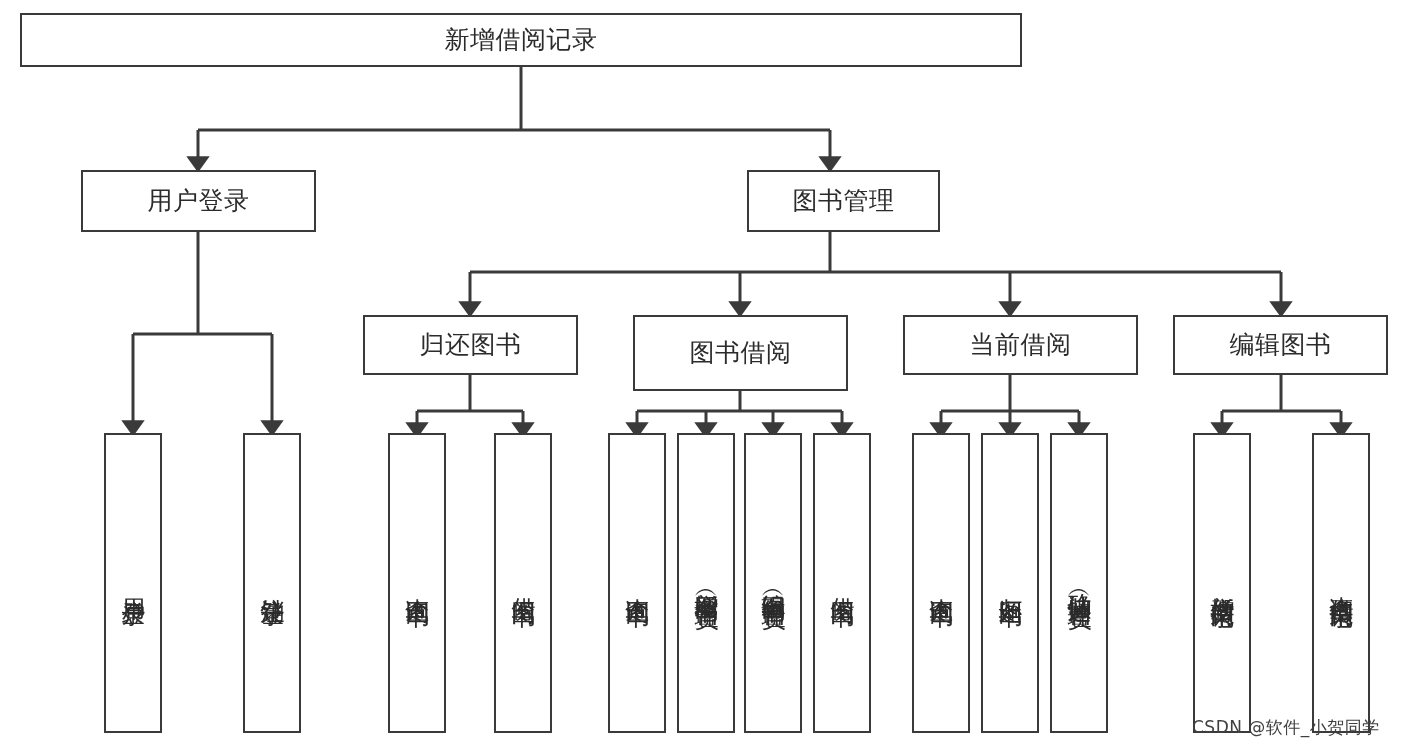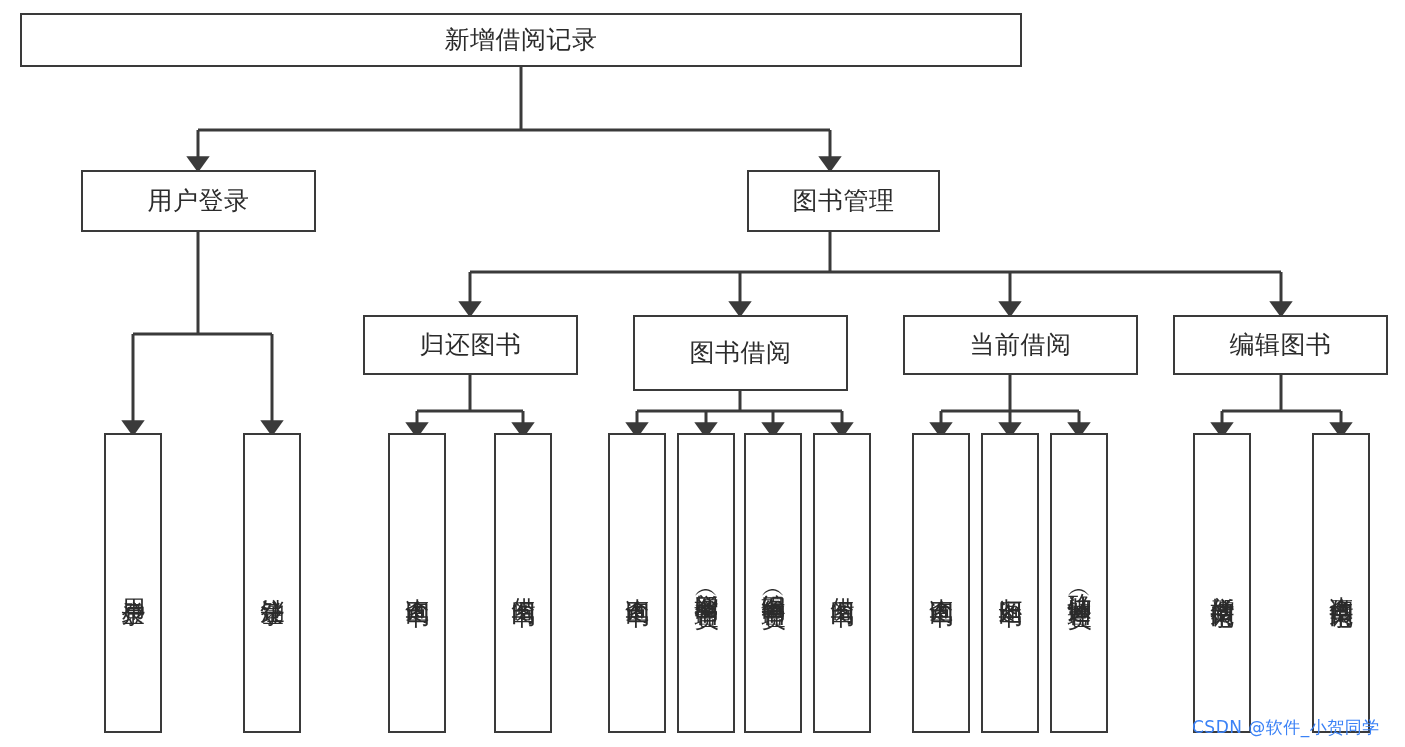--- a/index.html
+++ b/index.html
@@ -60,21 +60,21 @@
     writing-mode: vertical-rl;
     text-orientation: upright;
     font-size: 24px;
     line-height: 1.05;
     letter-spacing: 2px;
     white-space: nowrap;
     max-height: 262px;
   }
   .watermark {
     position: absolute;
-    color: #3b82f6;
+    color: #404040;
     font-size: 17px;
     letter-spacing: 0.5px;
     white-space: nowrap;
     user-select: none;
   }
 </style>
 </head>
 <body>
 
 <div id="diagram-root">

